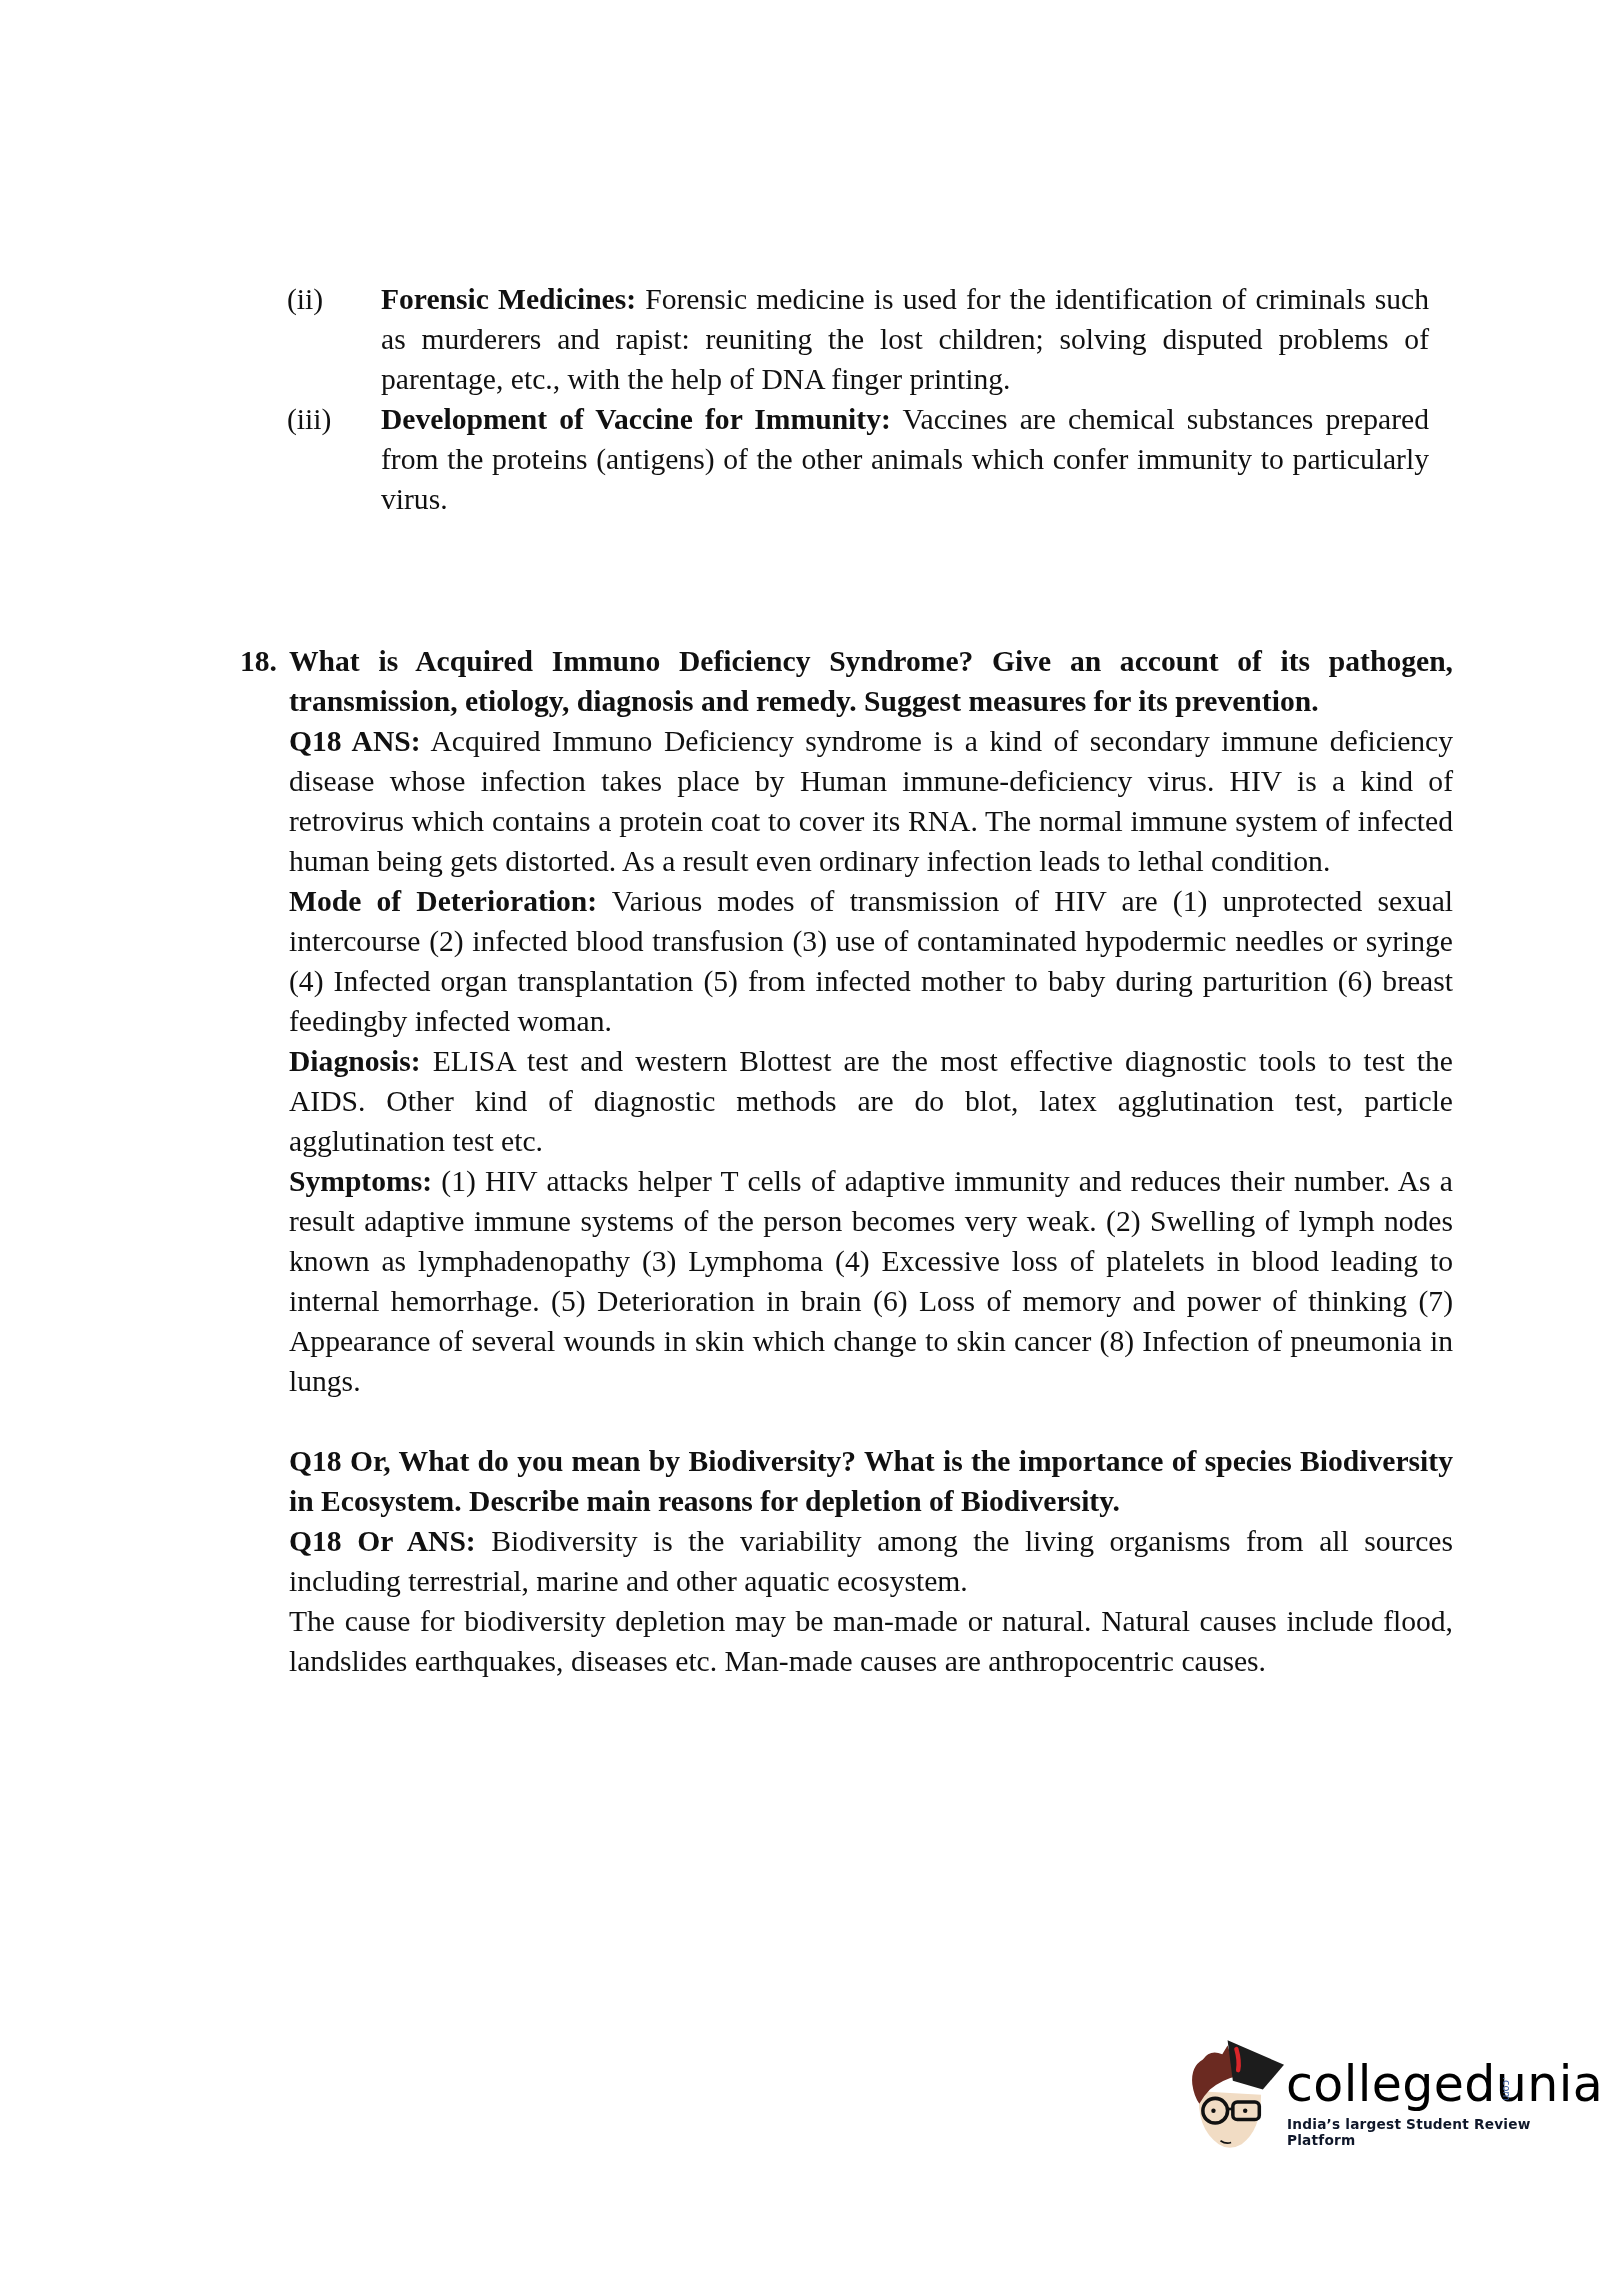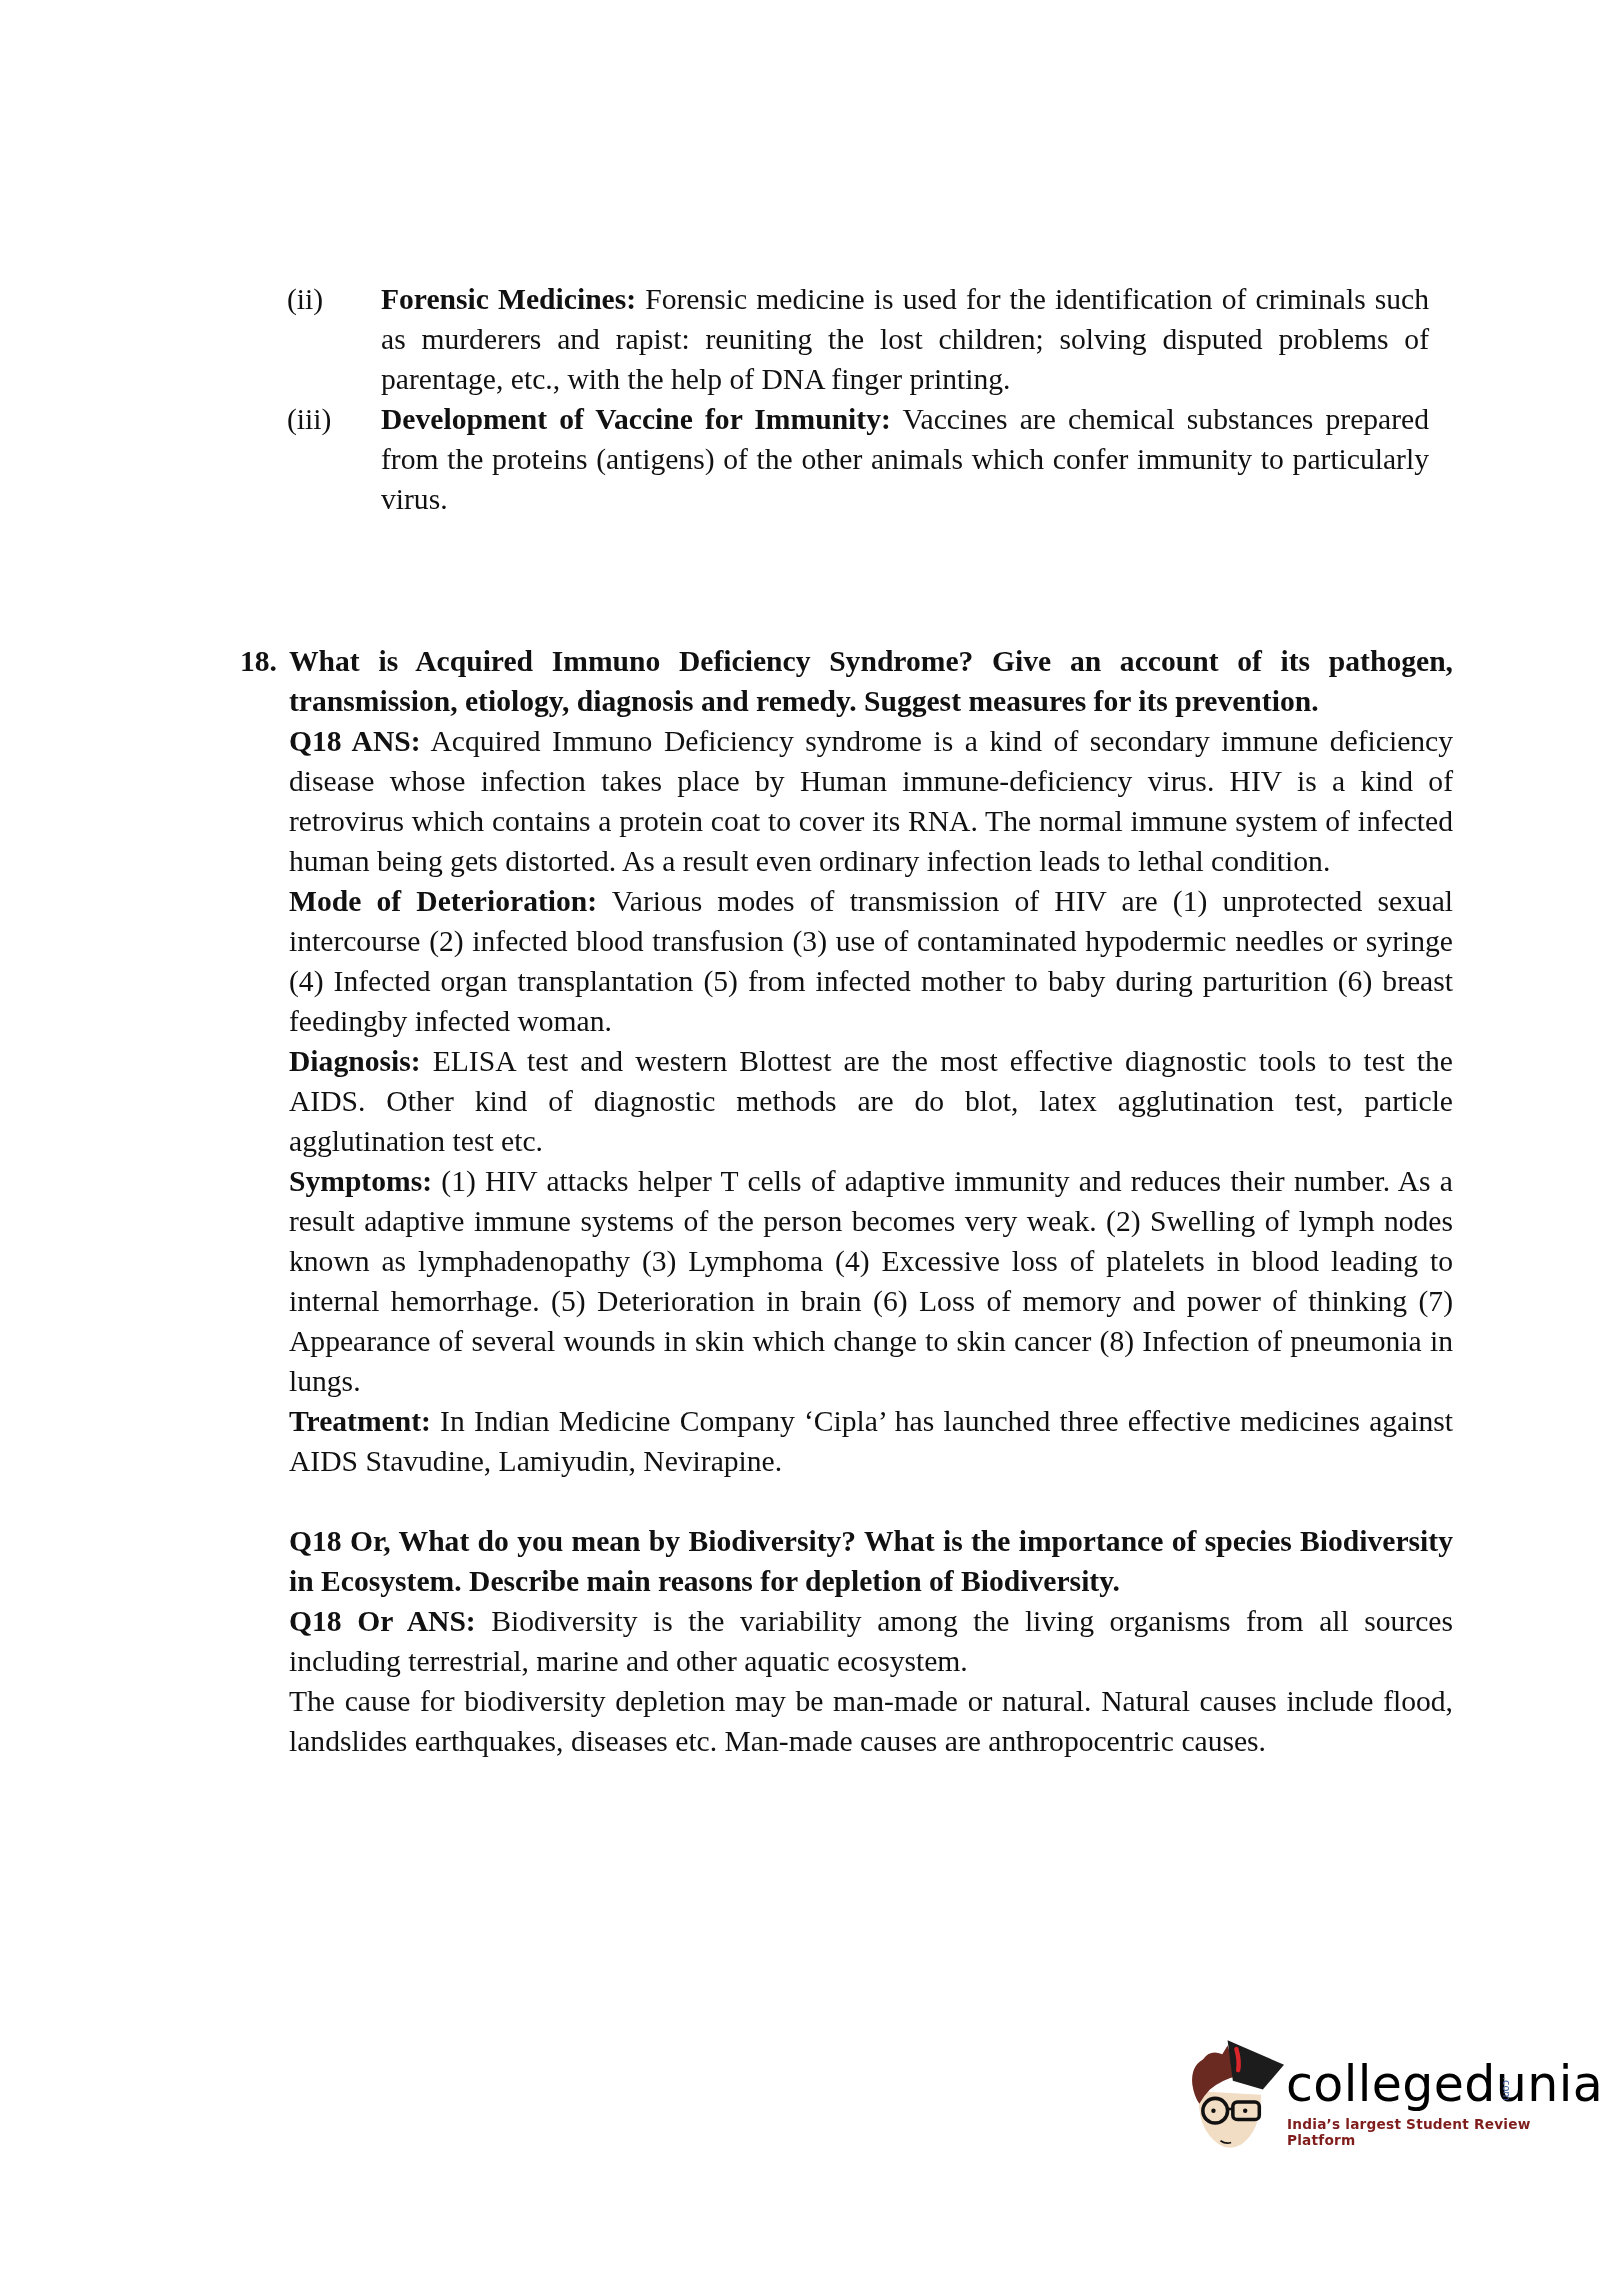--- a/index.html
+++ b/index.html
@@ -36,21 +36,21 @@
     font-size: 49px; color: #000000; letter-spacing: 0.4px; line-height: 53px;
   }
   .logo-com {
     position: absolute; left: 325px; top: 37px;
     font-family: "DejaVu Sans", sans-serif; font-size: 9.7px; color: #3f5e9f;
     transform: rotate(90deg); transform-origin: left top;
   }
   .logo-tag {
     position: absolute; left: 100px; top: 76px;
     font-family: "DejaVu Sans", "Liberation Sans", sans-serif;
-    font-size: 13.7px; font-weight: bold; color: #7f1d1d; letter-spacing: 0.2px;
+    font-size: 13.7px; font-weight: bold; color: #0f172a; letter-spacing: 0.2px;
   }
 </style>
 </head>
 <body>
 
 <div id="list-block" class="page-text">
   <div class="list-item">
     <div class="list-num">(ii)</div>
     <div class="list-body just"><b>Forensic Medicines:</b><span> Forensic medicine is used for the identification of criminals such as murderers and rapist: reuniting the lost children; solving disputed problems of parentage, etc., with the help of DNA finger printing.</span></div>
   </div>
@@ -63,21 +63,20 @@
 <div id="q18" class="page-text">
   <div class="q-head">
     <div class="q-num">18.</div>
     <div class="q-title just">What is Acquired Immuno Deficiency Syndrome? Give an account of its pathogen, transmission, etiology, diagnosis and remedy. Suggest measures for its prevention.</div>
   </div>
   <div class="q-body">
     <p class="para just"><b>Q18 ANS:</b><span> Acquired Immuno Deficiency syndrome is a kind of secondary immune deficiency disease whose infection takes place by Human immune-deficiency virus. HIV is a kind of retrovirus which contains a protein coat to cover its RNA. The normal immune system of infected human being gets distorted. As a result even ordinary infection leads to lethal condition.</span></p>
     <p class="para just"><b>Mode of Deterioration:</b><span> Various modes of transmission of HIV are (1) unprotected sexual intercourse (2) infected blood transfusion (3) use of contaminated hypodermic needles or syringe (4) Infected organ transplantation (5) from infected mother to baby during parturition (6) breast feedingby infected woman.</span></p>
     <p class="para just"><b>Diagnosis:</b><span> ELISA test and western Blottest are the most effective diagnostic tools to test the AIDS. Other kind of diagnostic methods are do blot, latex agglutination test, particle agglutination test etc.</span></p>
     <p class="para just"><b>Symptoms:</b><span> (1) HIV attacks helper T cells of adaptive immunity and reduces their number. As a result adaptive immune systems of the person becomes very weak. (2) Swelling of lymph nodes known as lymphadenopathy (3) Lymphoma (4) Excessive loss of platelets in blood leading to internal hemorrhage. (5) Deterioration in brain (6) Loss of memory and power of thinking (7) Appearance of several wounds in skin which change to skin cancer (8) Infection of pneumonia in lungs.</span></p>
-    <p class="para just"><b>Treatment:</b><span> In Indian Medicine Company ‘Cipla’ has launched three effective medicines against AIDS Stavudine, Lamiyudin, Nevirapine.</span></p>
 
     <div class="gap"></div>
 
     <p class="para just bold">Q18 Or, What do you mean by Biodiversity? What is the importance of species Biodiversity in Ecosystem. Describe main reasons for depletion of Biodiversity.</p>
     <p class="para just"><b>Q18 Or ANS:</b><span> Biodiversity is the variability among the living organisms from all sources including terrestrial, marine and other aquatic ecosystem.</span></p>
     <p class="para just">The cause for biodiversity depletion may be man-made or natural. Natural causes include flood, landslides earthquakes, diseases etc. Man-made causes are anthropocentric causes.</p>
   </div>
 </div>
 
 <div id="logo">

